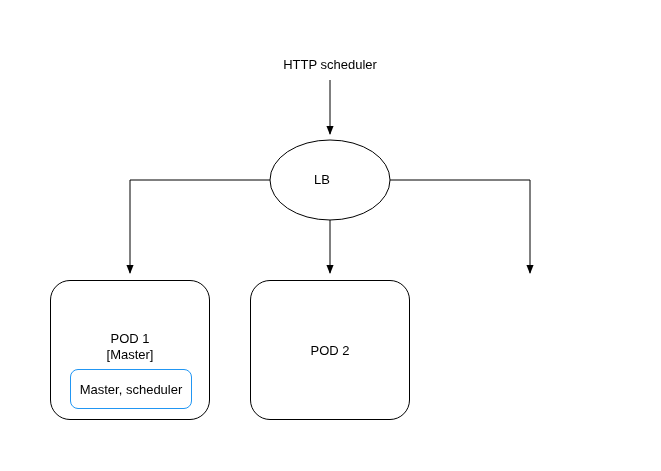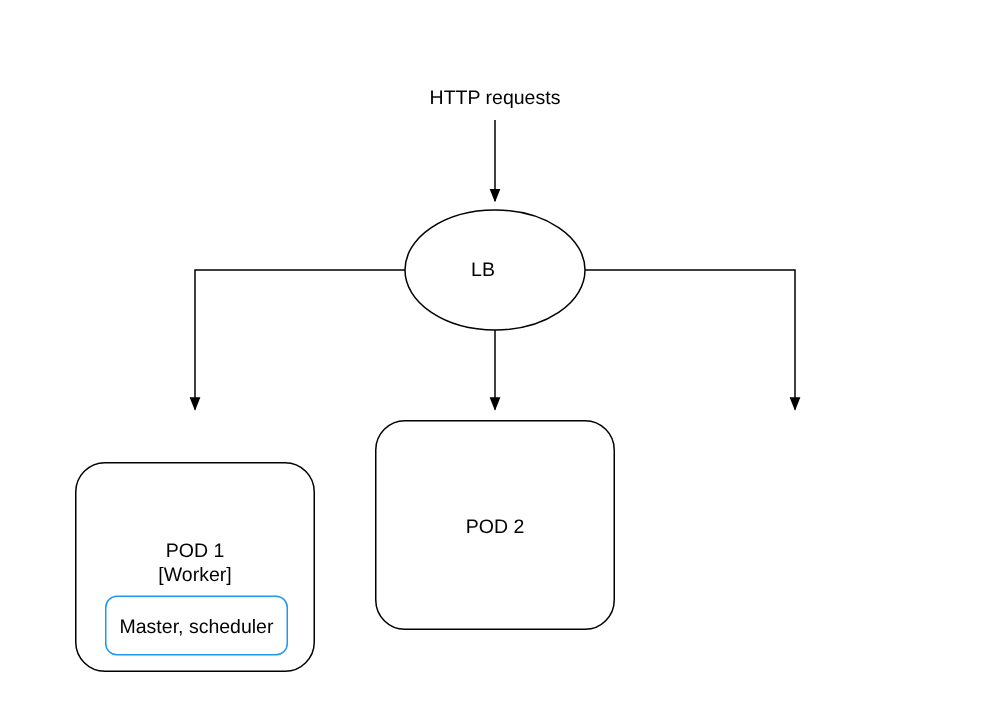--- a/index.html
+++ b/index.html
@@ -43,21 +43,21 @@
   .pod {
     position: absolute;
     top: 280px;
     width: 160px;
     height: 140px;
     box-sizing: border-box;
     border: 1px solid #000000;
     border-radius: 20px;
     background: #ffffff;
   }
-  .pod.pod1 { left: 50px; margin-top: 28px; }
+  .pod.pod1 { left: 50px; }
   .pod.pod2 { left: 250px; }
   .pod.podn { left: 450px; }
   .pod-title, .pod-subtitle {
     position: absolute;
     left: 0;
     width: 100%;
     text-align: center;
     font-size: 13px;
     line-height: 16px;
     color: #000000;
@@ -103,27 +103,27 @@
 
     <ellipse cx="330" cy="180" rx="60" ry="40" fill="#ffffff" stroke="#000000" stroke-width="1"></ellipse>
 
     <path d="M 270 180 L 130 180 L 130 273" stroke="#000000" stroke-width="1" fill="none" marker-end="url(#arrow)"></path>
 
     <path d="M 330 220 L 330 273" stroke="#000000" stroke-width="1" fill="none" marker-end="url(#arrow)"></path>
 
     <path d="M 390 180 L 530 180 L 530 273" stroke="#000000" stroke-width="1" fill="none" marker-end="url(#arrow)"></path>
   </svg>
 
-  <div class="label http">HTTP requests</div>
+  <div class="label http">HTTP scheduler</div>
 
   <div class="label lb">LB</div>
 
   <div class="pod pod1">
     <div class="pod-title">POD 1</div>
-    <div class="pod-subtitle">[Worker]</div>
+    <div class="pod-subtitle">[Master]</div>
     <div class="worker-box">
       <span>Master, scheduler</span>
     </div>
   </div>
 
   <div class="pod pod2">
     <div class="pod-title centered">POD 2</div>
   </div>
 
 

